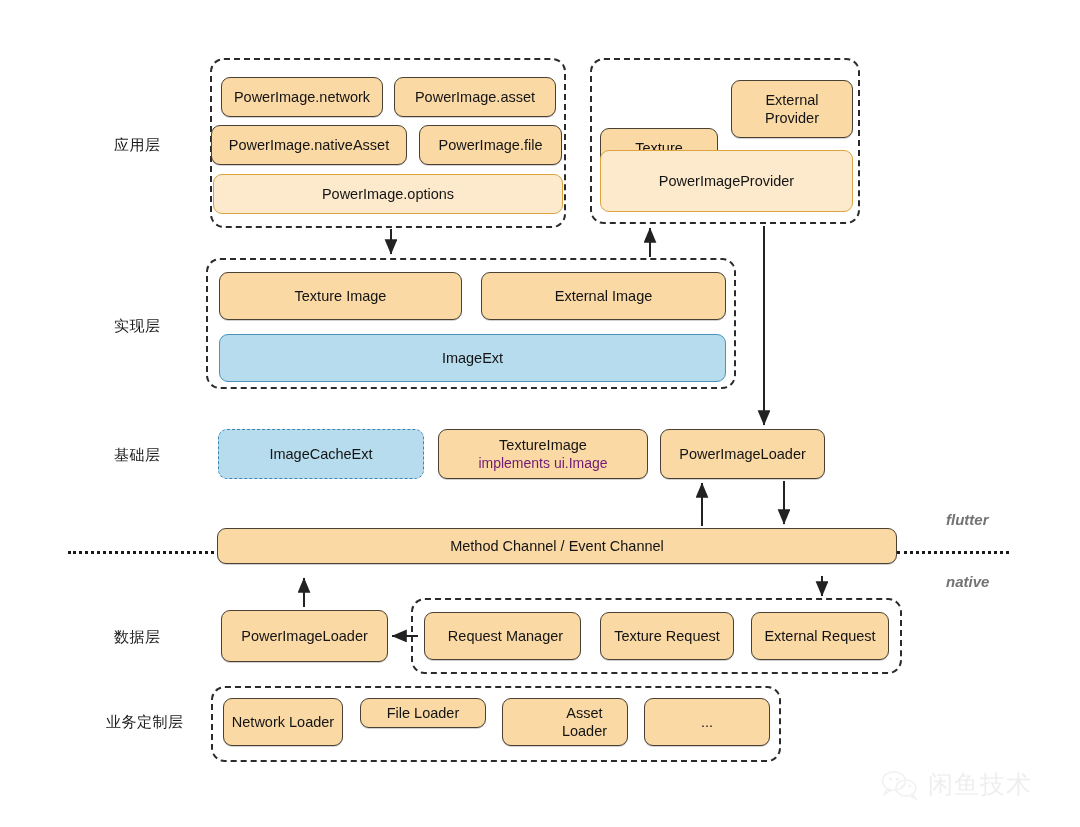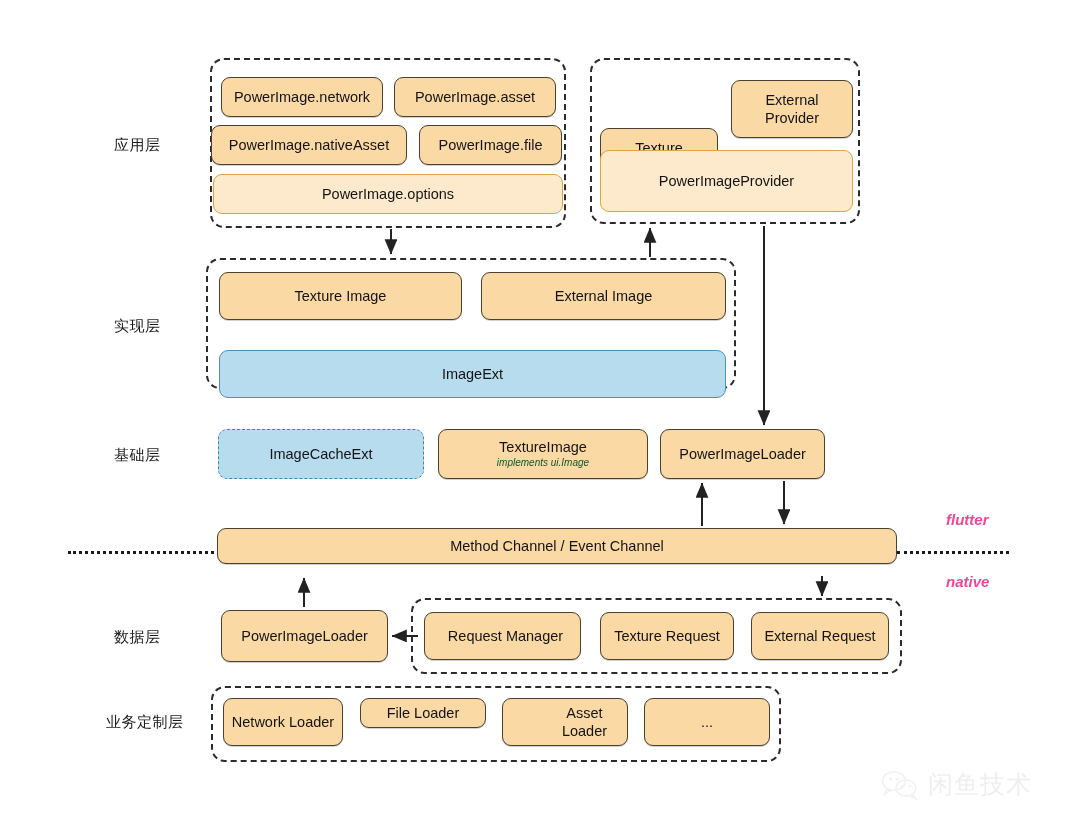--- a/index.html
+++ b/index.html
@@ -65,38 +65,37 @@
   .node.blue {
     background: #b6dcee;
     border: 1.6px solid #4b93ba;
   }
   .node.blue-dashed {
     background: #b6dcee;
     border: 1.8px dashed #3f86ae;
     text-align: center;
   }
   .node .sub {
-    font-style: italic;
-    font-size: 10px;
-    color: #14532d;
+    font-size: 14px;
+    color: #701a75;
     margin-top: 1px;
   }
 
   
   .divider {
     position: absolute;
     height: 0;
     border-top: 3px dotted #1a1a1a;
   }
   .side-label {
     position: absolute;
     font-style: italic;
     font-weight: bold;
     font-size: 15px;
-    color: #ec4899;
+    color: #737373;
     white-space: nowrap;
   }
 
   
   #arrows {
     position: absolute;
     left: 0;
     top: 0;
     width: 1080px;
     height: 827px;
@@ -140,21 +139,21 @@
   <div class="group-box" style="left:590px; top:58px; width:270px; height:166px;"></div>
 
   <div class="node orange" style="left:600px; top:80px; width:118px; height:58px;margin-top:48px;">Texture Provider</div>
   <div class="node orange" style="left:731px; top:80px; width:122px; height:58px;">External Provider</div>
   <div class="node orange-light" style="left:600px; top:150px; width:253px; height:62px;">PowerImageProvider</div>
 
   <div class="group-box" style="left:206px; top:258px; width:530px; height:131px;"></div>
 
   <div class="node orange" style="left:219px; top:272px; width:243px; height:48px;">Texture Image</div>
   <div class="node orange" style="left:481px; top:272px; width:245px; height:48px;">External Image</div>
-  <div class="node blue" style="left:219px; top:334px; width:507px; height:48px;margin-top:16px;">ImageExt</div>
+  <div class="node blue" style="left:219px; top:334px; width:507px; height:48px;">ImageExt</div>
 
   <div class="node blue-dashed" style="left:218px; top:429px; width:206px; height:50px;">ImageCacheExt</div>
 
   <div class="node orange" style="left:438px; top:429px; width:210px; height:50px;">
     <span>TextureImage</span>
     <span class="sub">implements ui.Image</span>
   </div>
 
   <div class="node orange" style="left:660px; top:429px; width:165px; height:50px;">PowerImageLoader</div>
 

